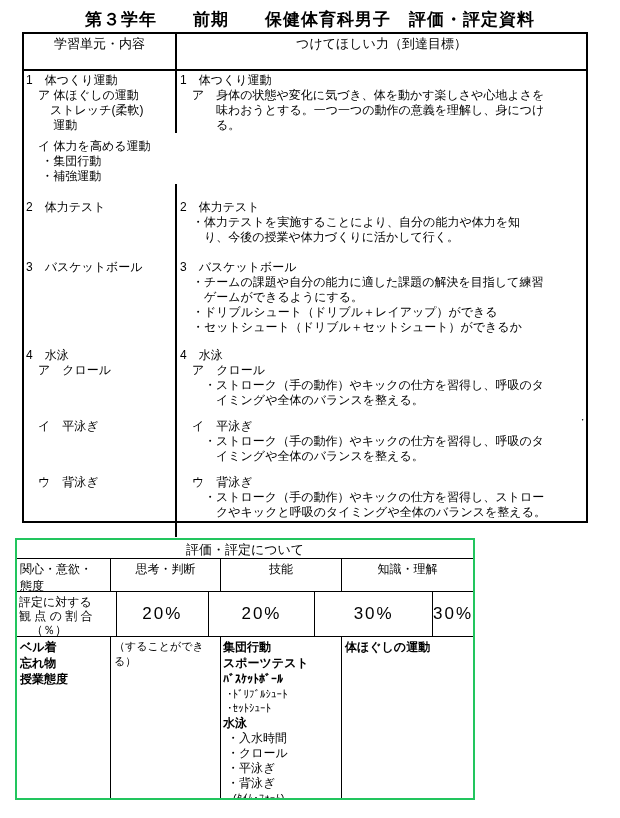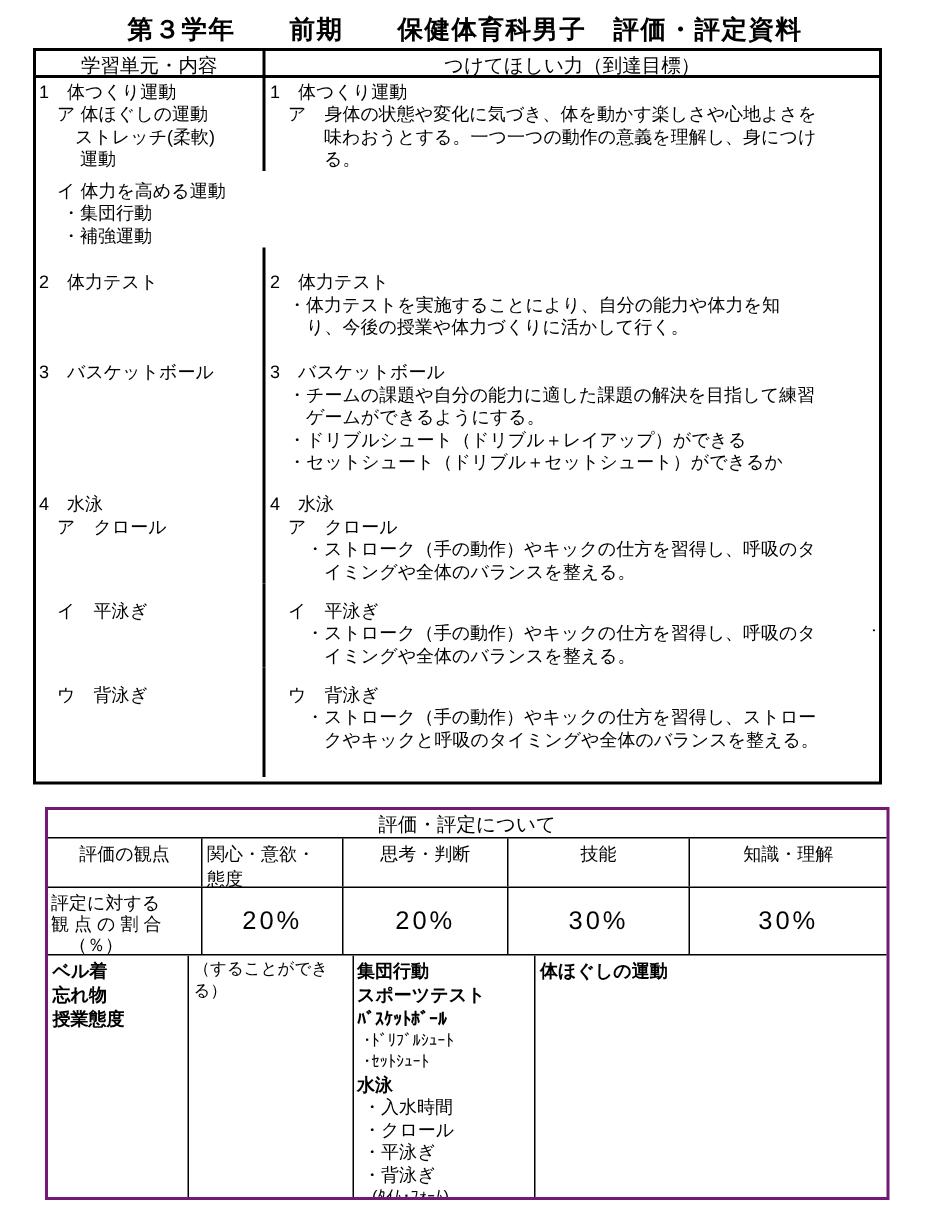--- a/index.html
+++ b/index.html
@@ -14,39 +14,39 @@
   .doc-title {
     position:absolute; top:8px; left:0; width:620px;
     text-align:center; font-size:17px; font-weight:bold; letter-spacing:1px;
     white-space:pre;
   }
   
   .t1 {
     position:absolute; left:22px; top:32px; width:566px; height:491px;
     border:2px solid #000;
   }
-  .t1-head { display:flex; height:18px; border-bottom:2px solid #000; font-size:13px; }
+  .t1-head { display:flex; height:37px; border-bottom:2px solid #000; font-size:13px; }
   .t1-head-l { width:151px; text-align:center; padding-top:1px; }
   .t1-head-r { flex:1; border-left:2px solid #000; text-align:center; padding-top:1px; }
   .t1-body { display:flex; flex-direction:column; height:466px; overflow:hidden; }
   .t1-row { display:flex; }
   .t1-row:last-child { flex:1; }
   .t1-row .l { width:151px; padding-left:2px; font-size:12px; line-height:15px; }
   .t1-row .r { flex:1; border-left:2px solid #000; padding-left:3px; font-size:12px; line-height:15px; }
   .pt2 .l,.pt2 .r { padding-top:2px; }
   .pt6 .l,.pt6 .r { padding-top:6px; }
   .pt16 .l,.pt16 .r { padding-top:16px; }
   .pt15 .l,.pt15 .r { padding-top:15px; }
   .pt13 .l,.pt13 .r { padding-top:13px; }
   .pt11 .l,.pt11 .r { padding-top:11px; }
   .stray { position:absolute; left:578px; top:414px; font-size:9px; }
   
   .t2 {
-    position:absolute; left:30px; top:538px; width:563px; height:262px;
-    border:2px solid #701a75; display:flex; flex-direction:column;
+    position:absolute; left:15px; top:538px; width:460px; height:262px;
+    border:2px solid #22c55e; display:flex; flex-direction:column;
   }
   .t2-title { height:19px; border-bottom:1px solid #000; text-align:center; font-size:13px; padding-top:1px; }
   .t2-row { display:flex; }
   .t2-h { height:33px; border-bottom:1px solid #000; font-size:12px; }
   .t2-p { height:45px; border-bottom:1px solid #000; }
   .t2-i { flex:1; overflow:hidden; }
   .c { padding-top:2px; }
   .c1 { width:103px; }
   .c2 { width:94px; }
   .c3 { width:110px; }
@@ -127,21 +127,20 @@
 　　　クやキックと呼吸のタイミングや全体のバランスを整える。</div>
     </div>
   </div>
 </div>
 <div class="stray">・</div>
 
 <div class="t2">
   <div class="t2-title">評価・評定について</div>
 
   <div class="t2-row t2-h">
-    <div class="c c1 center">評価の観点</div>
     <div class="c c2 pre pad3">関心・意欲・
 態度</div>
     <div class="c c3 center">思考・判断</div>
     <div class="c c4 center">技能</div>
     <div class="c c5 center">知識・理解</div>
   </div>
 
   <div class="t2-row t2-p">
     <div class="c c1 pre ratio-label">評定に対する
 観 点 の 割 合

